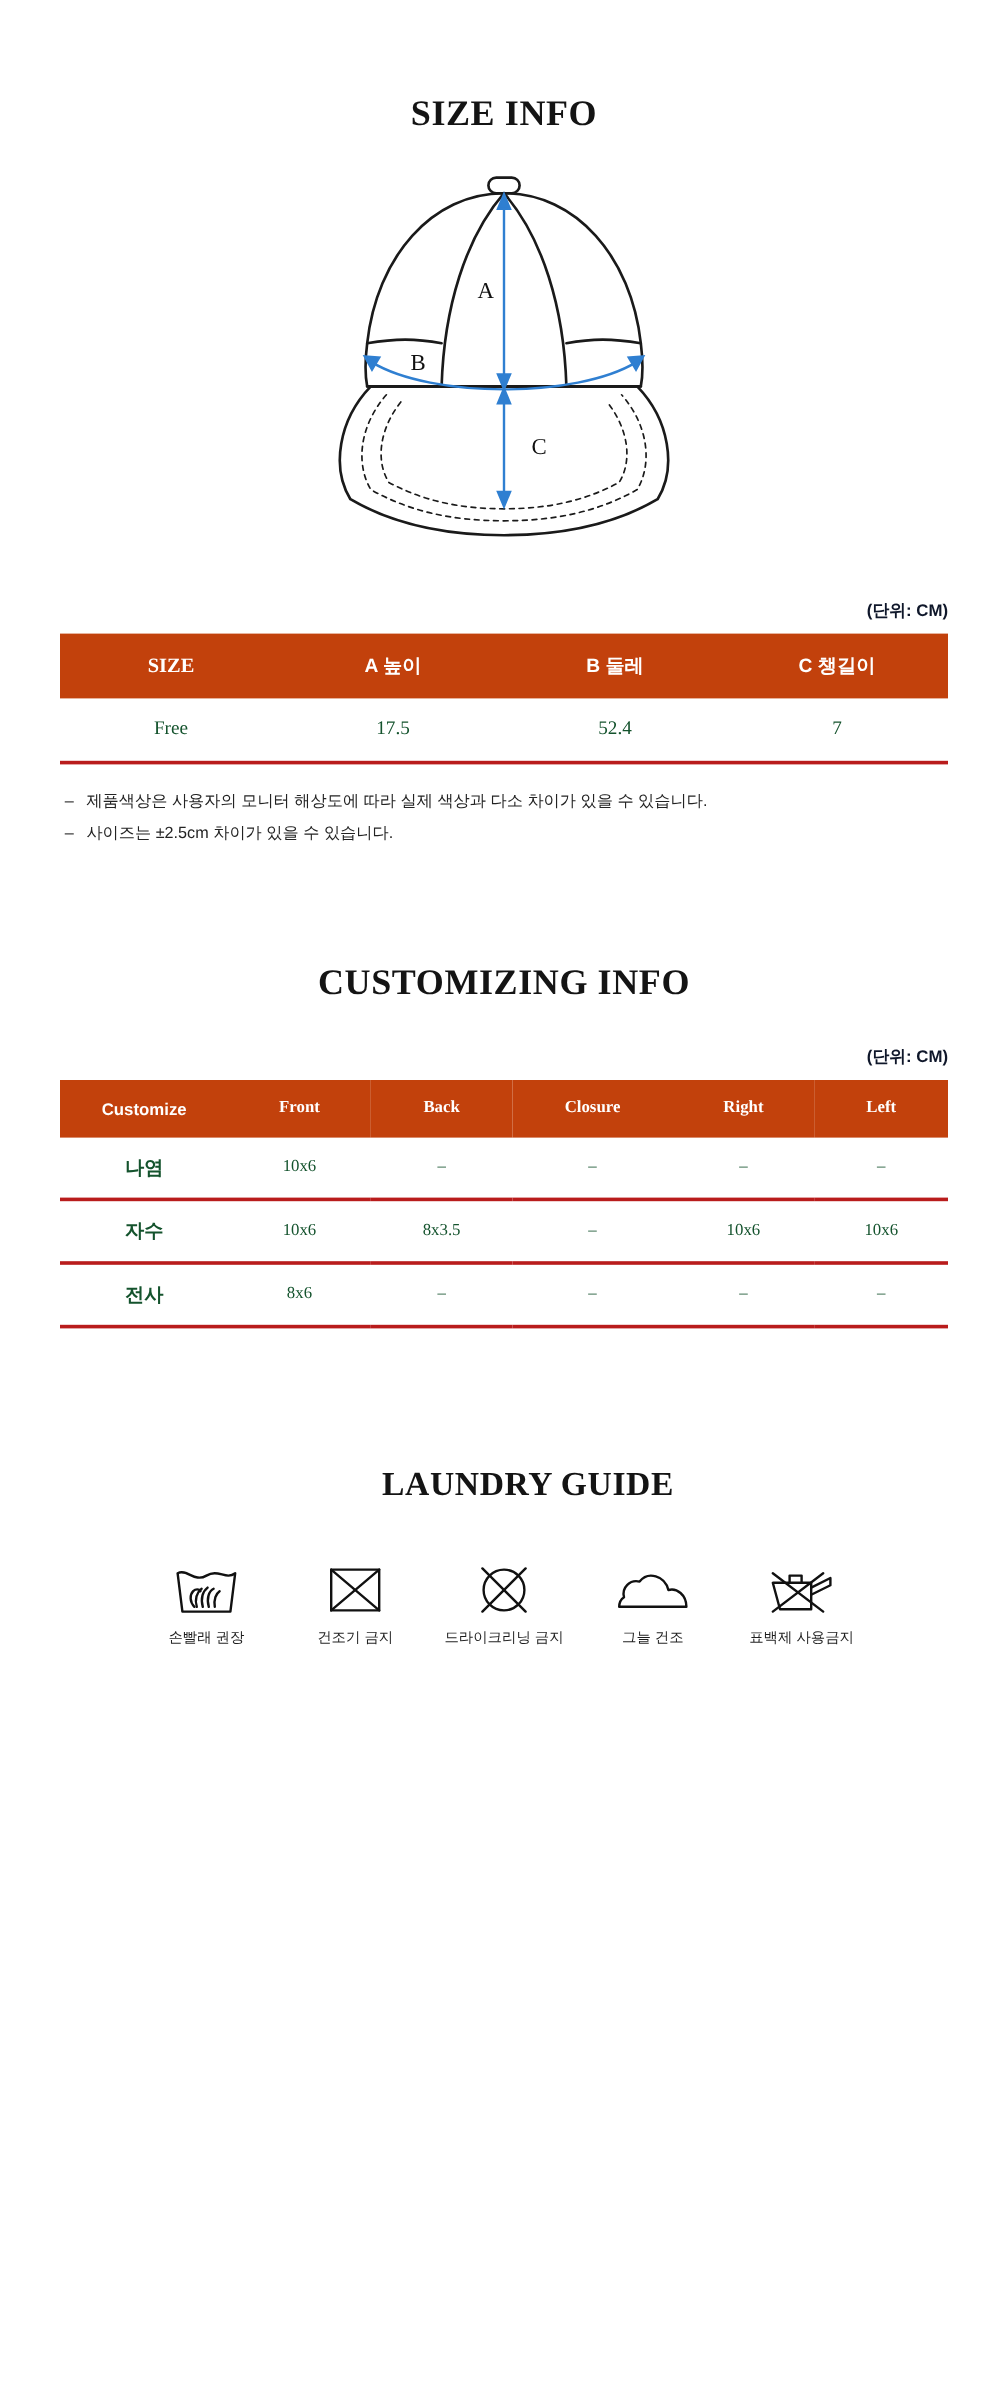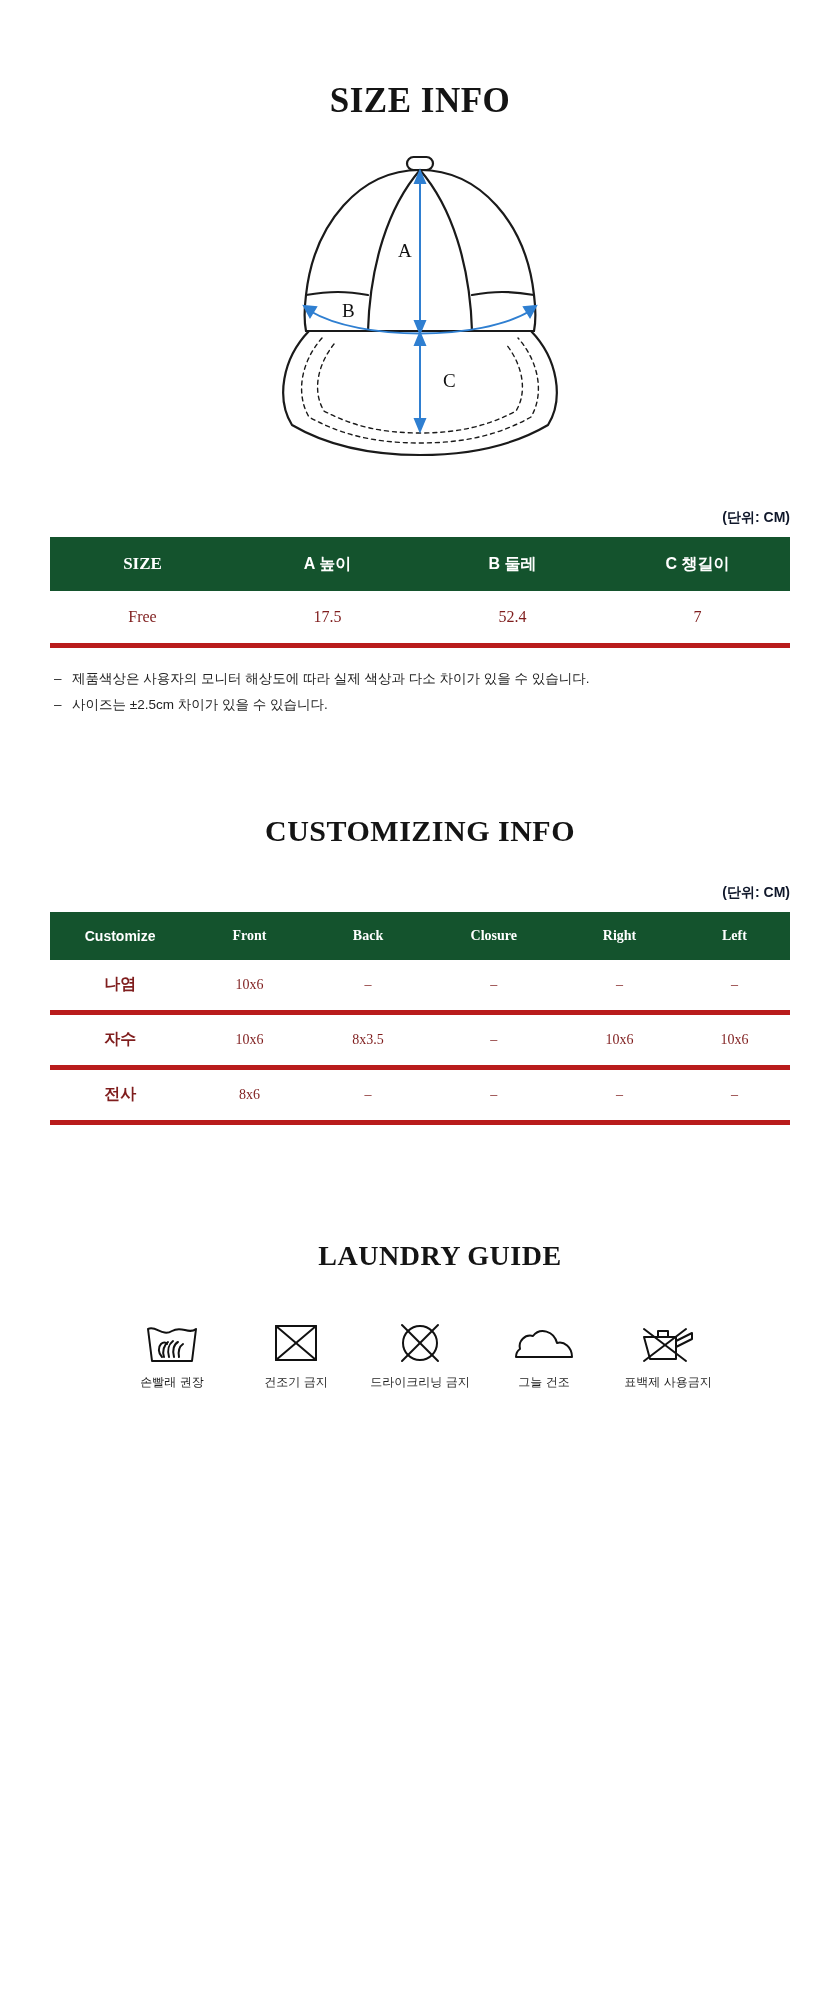--- a/index.html
+++ b/index.html
@@ -23,21 +23,21 @@
 
   
   .section-title {
     text-align: center;
     font-family: "Liberation Serif", serif;
     font-weight: bold;
     letter-spacing: 0.5px;
     color: #141414;
   }
   #size-info-title {
-    font-size: 35px;
+    font-size: 30px;
     padding-top: 58px;
   }
   #customizing-info-title {
     font-size: 30px;
     padding-top: 76px;
   }
   #laundry-guide-title {
     font-size: 28px;
     padding-top: 96px;
     margin-left: 40px;
@@ -65,30 +65,30 @@
   #cust-unit-note { margin-top: 36px; }
 
   
   .tbl {
     width: 740px;
     margin: 10px auto 0 auto;
     border-collapse: collapse;
     table-layout: fixed;
   }
   .tbl thead th {
-    background: #14532d;
+    background: #c2410c;
     color: #ffffff;
     font-weight: bold;
     text-align: center;
     border: none;
   }
   .tbl tbody td {
     text-align: center;
-    border-bottom: 5px solid #b91c1c;
-    color: #7f1d1d;
+    border-bottom: 3px solid #b91c1c;
+    color: #14532d;
   }
 
   
   #size-table thead th {
     height: 52px;
     font-size: 17px;
     font-family: "Liberation Serif", serif;
   }
   #size-table thead th.kr {
     font-family: "Liberation Sans", sans-serif;

